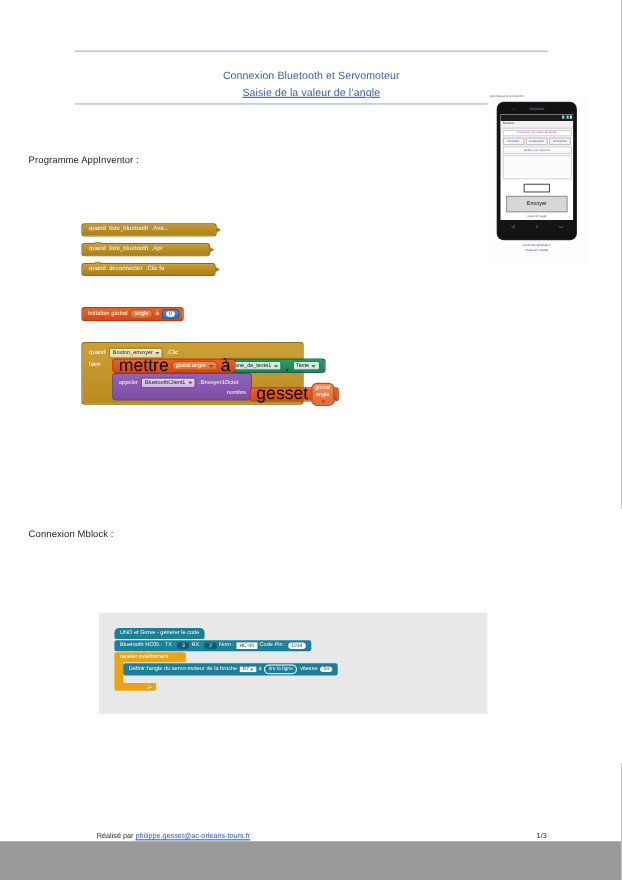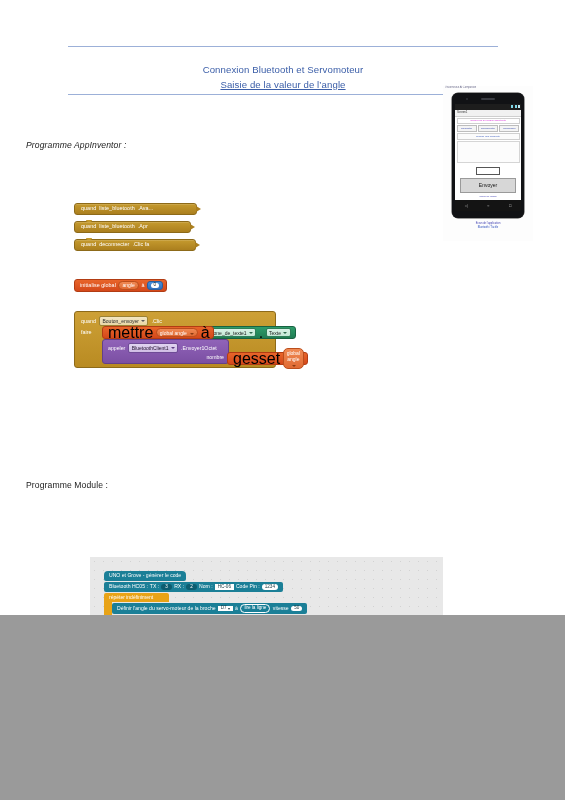--- a/index.html
+++ b/index.html
@@ -8,21 +8,21 @@
     background: #9a9a9a;
   }
   body {
     font-family: "Liberation Sans", sans-serif;
     -webkit-font-smoothing: antialiased;
   }
 
   .page {
     position: relative;
     width: 565px;
-    height: 615px;
+    height: 765px;
     background: #ffffff;
     overflow: hidden;
   }
 
   
   .hdr-rule {
     position: absolute;
     left: 68px;
     width: 430px;
     height: 1px;
@@ -45,21 +45,21 @@
   .doc-title.line2 { top: 77px; text-decoration: underline; }
 
   
   .section-label {
     position: absolute;
     left: 26px;
     font-size: 8.6px;
     color: #1c1c1c;
     letter-spacing: .1px;
   }
-  .section-label.appinv { top: 140px; font-style: italic; }
+  .section-label.appinv { top: 140px; }
   .section-label.mblock { top: 480px; }
 
   
   .phone-wrap {
     position: absolute;
     left: 443px;
     top: 86px;
     width: 90px;
     height: 155px;
     background: #fdfdfd;
@@ -759,21 +759,21 @@
       <div class="get-blk">
         <span>gesset</span>
         <span class="pill">
           <span>global angle</span>
           <span class="dd-arr" style="display:inline-block;margin-left:2px;border-top-color:#8c3b12"></span>
         </span>
       </div>
     </div>
   </div>
 
-  <div class="section-label mblock">Programme Module :</div>
+  <div class="section-label mblock">Connexion Mblock :</div>
 
   <div class="mblock-panel">
 
     <div class="mb mb-hat">
       <span>UNO et Grove - générer le code</span>
     </div>
 
     <div class="mb mb-setup">
       <span>Bluetooth HC05 :</span>
       <span>TX :</span>

